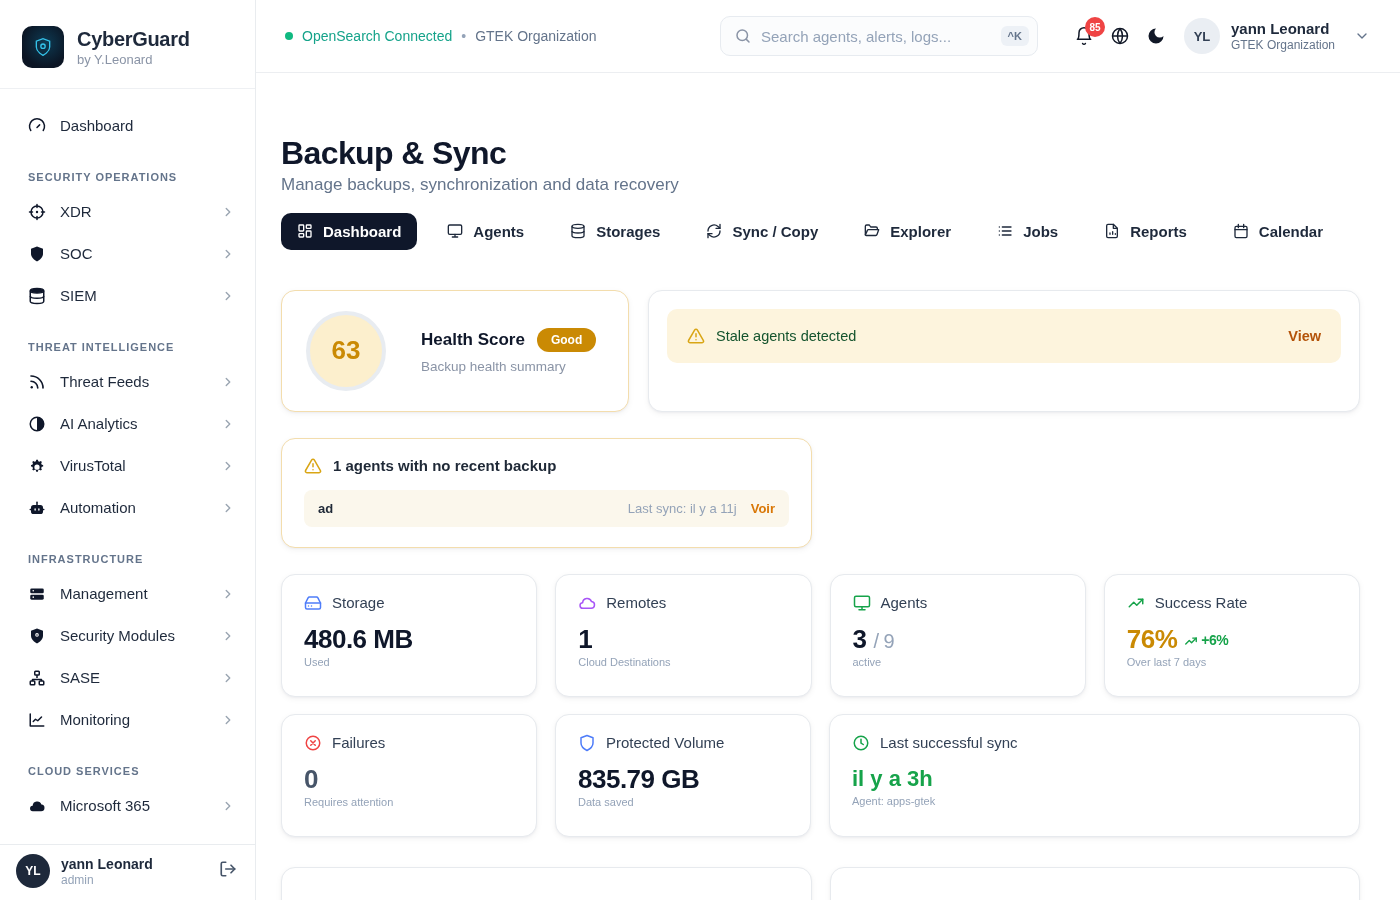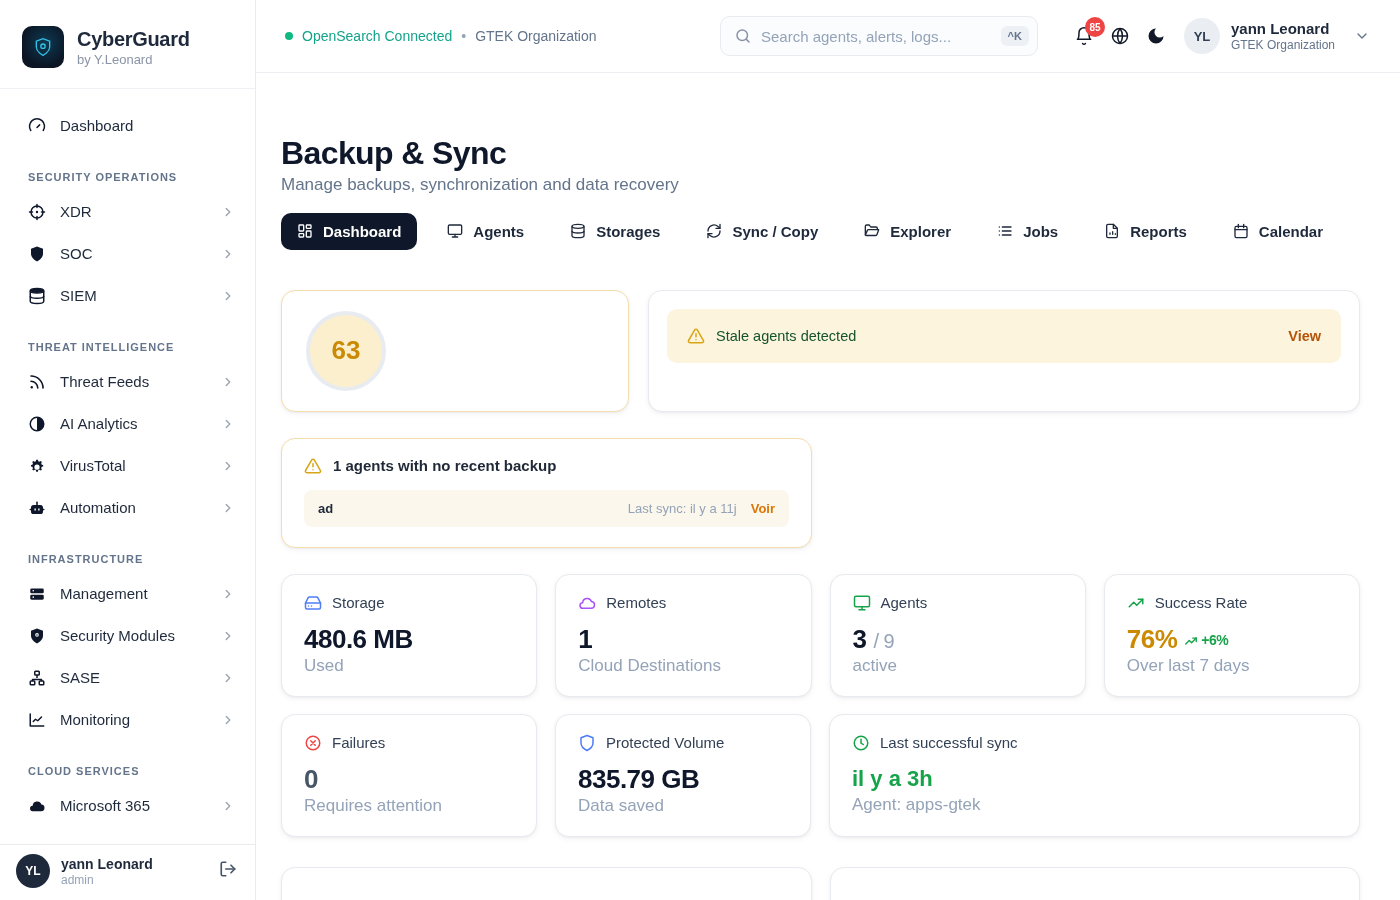--- a/index.html
+++ b/index.html
@@ -81,21 +81,21 @@
   .nobackup-row { margin-top:15px; background:#fbf7ec; border-radius:8px; padding:11px 14px; display:flex; align-items:center; font-size:13px; }
   .nobackup-agent { font-weight:700; color:#1f2937; }
   .nobackup-sync { margin-left:auto; color:#94a3b8; }
   .nobackup-voir { margin-left:14px; font-weight:700; color:#d97706; cursor:pointer; }
 
   .row3 { display:grid; grid-template-columns:repeat(4,1fr); gap:18px; margin-top:26px; }
   .row4 { display:grid; grid-template-columns:256px 256px 1fr; gap:18px; margin-top:17px; }
   .stat-card { padding:19px 22px; height:123px; overflow:hidden; }
   .stat-head { display:flex; align-items:center; gap:10px; font-size:15px; font-weight:500; color:#334155; }
   .stat-value { margin-top:13px; font-size:26px; font-weight:800; color:#0f172a; letter-spacing:-0.5px; line-height:1.1; display:flex; align-items:baseline; gap:7px; }
-  .stat-sub { font-size:17px; color:#94a3b8; margin-top:3px; }
+  .stat-sub { font-size:11px; color:#94a3b8; margin-top:3px; }
   .suffix { font-size:20px; font-weight:500; color:#94a3b8; }
   .c-blue { color:#4f7df9; } .c-purple { color:#a855f7; } .c-green { color:#16a34a; }
   .c-red { color:#ef4444; } .c-amber { color:#ca8a04; } .c-slate { color:#475569; }
   .delta { display:flex; align-items:center; gap:3px; color:#16a34a; font-size:14px; font-weight:700; }
   .sync-value { font-size:22px; font-weight:800; color:#16a34a; margin-top:14px; }
 
   .row5 { display:grid; grid-template-columns:1fr 1fr; gap:18px; margin-top:30px; }
   .stub-card { height:80px; }
 </style>
 </head>
@@ -393,20 +393,27 @@
             <rect x="3" y="5" width="18" height="17" rx="2"></rect>
             <path d="M8 2v5M16 2v5M3 10h18"></path>
           </svg>
         <span>Calendar</span>
       </div>
     </div>
 
     <div class="row1">
       <div class="card amber health-card">
         <div class="health-circle">63</div>
+        <div>
+          <div class="health-title-row">
+            <span class="health-title">Health Score</span>
+            <span class="pill">Good</span>
+          </div>
+          <div class="health-sub">Backup health summary</div>
+        </div>
       </div>
 
       <div class="card stale-card">
         <div class="alert-strip">
           <svg class="ic warn-ic" viewBox="0 0 24 24" fill="none" stroke="currentColor" stroke-width="2" stroke-linecap="round" stroke-linejoin="round">
               <path d="m10.29 3.86-8.2 14.14A2 2 0 0 0 3.82 21h16.36a2 2 0 0 0 1.73-3L13.71 3.86a2 2 0 0 0-3.42 0z"></path>
               <path d="M12 9v4M12 17h.01"></path>
             </svg>
           <span class="txt">Stale agents detected</span>
           <span class="view">View</span>

